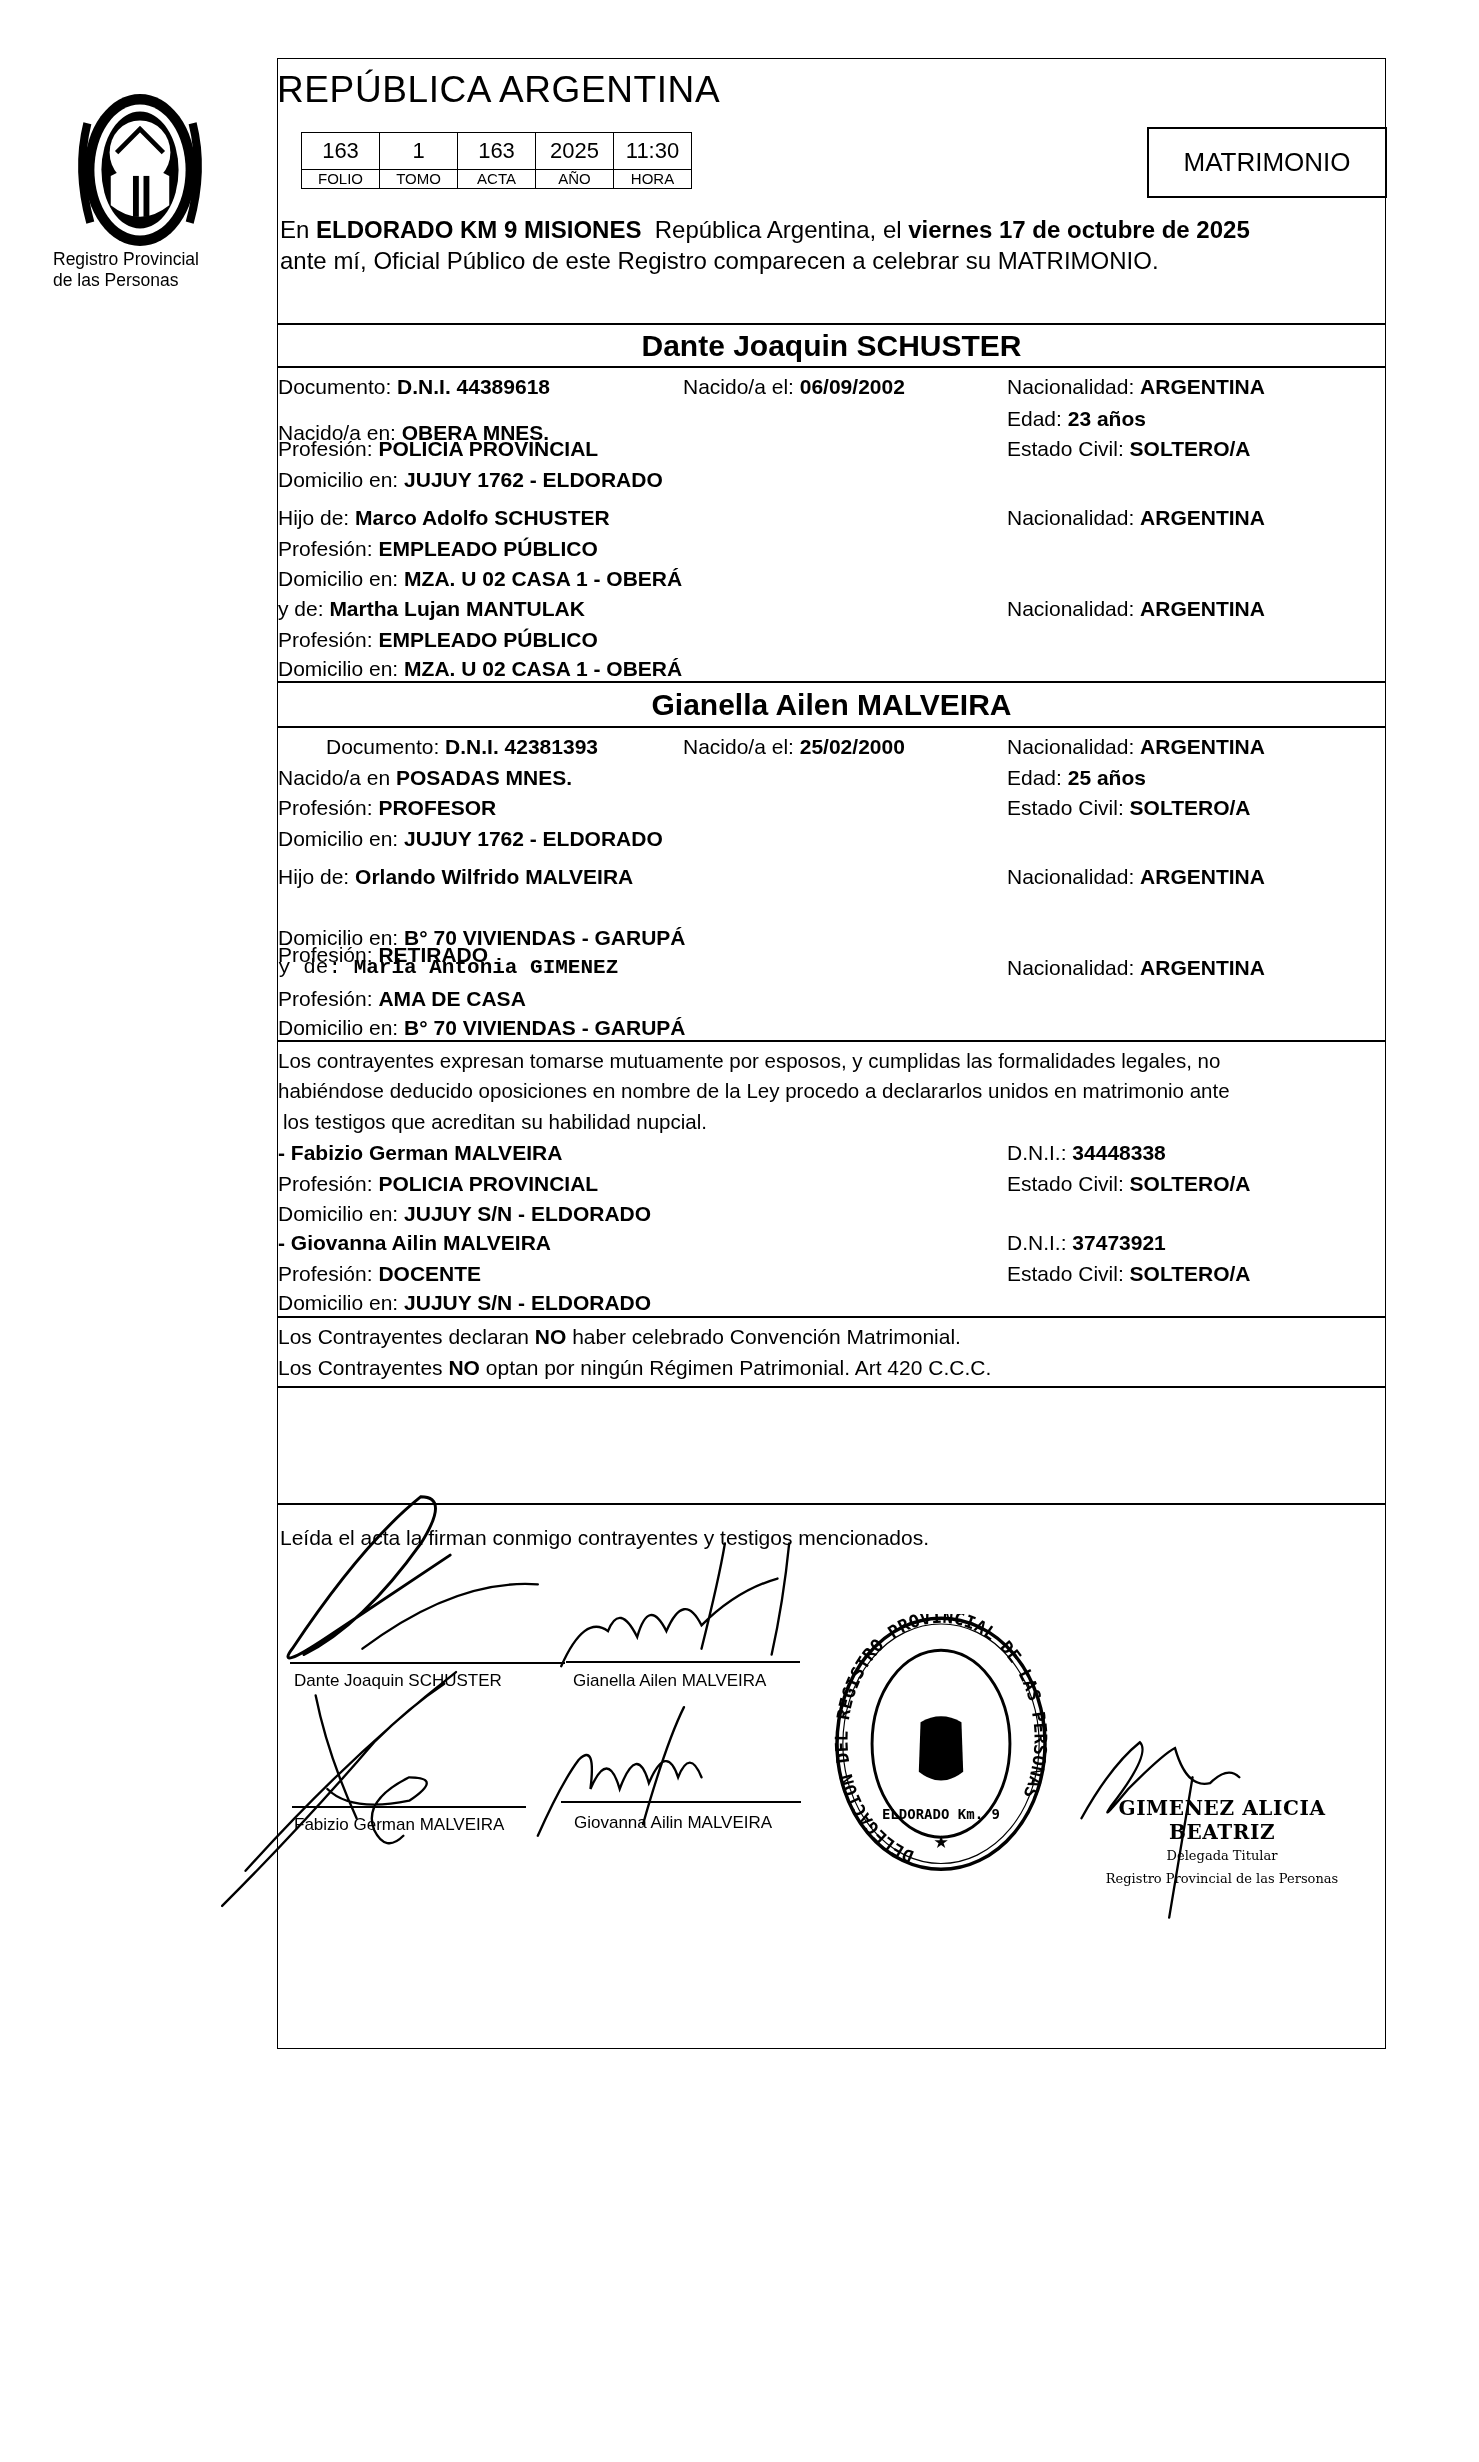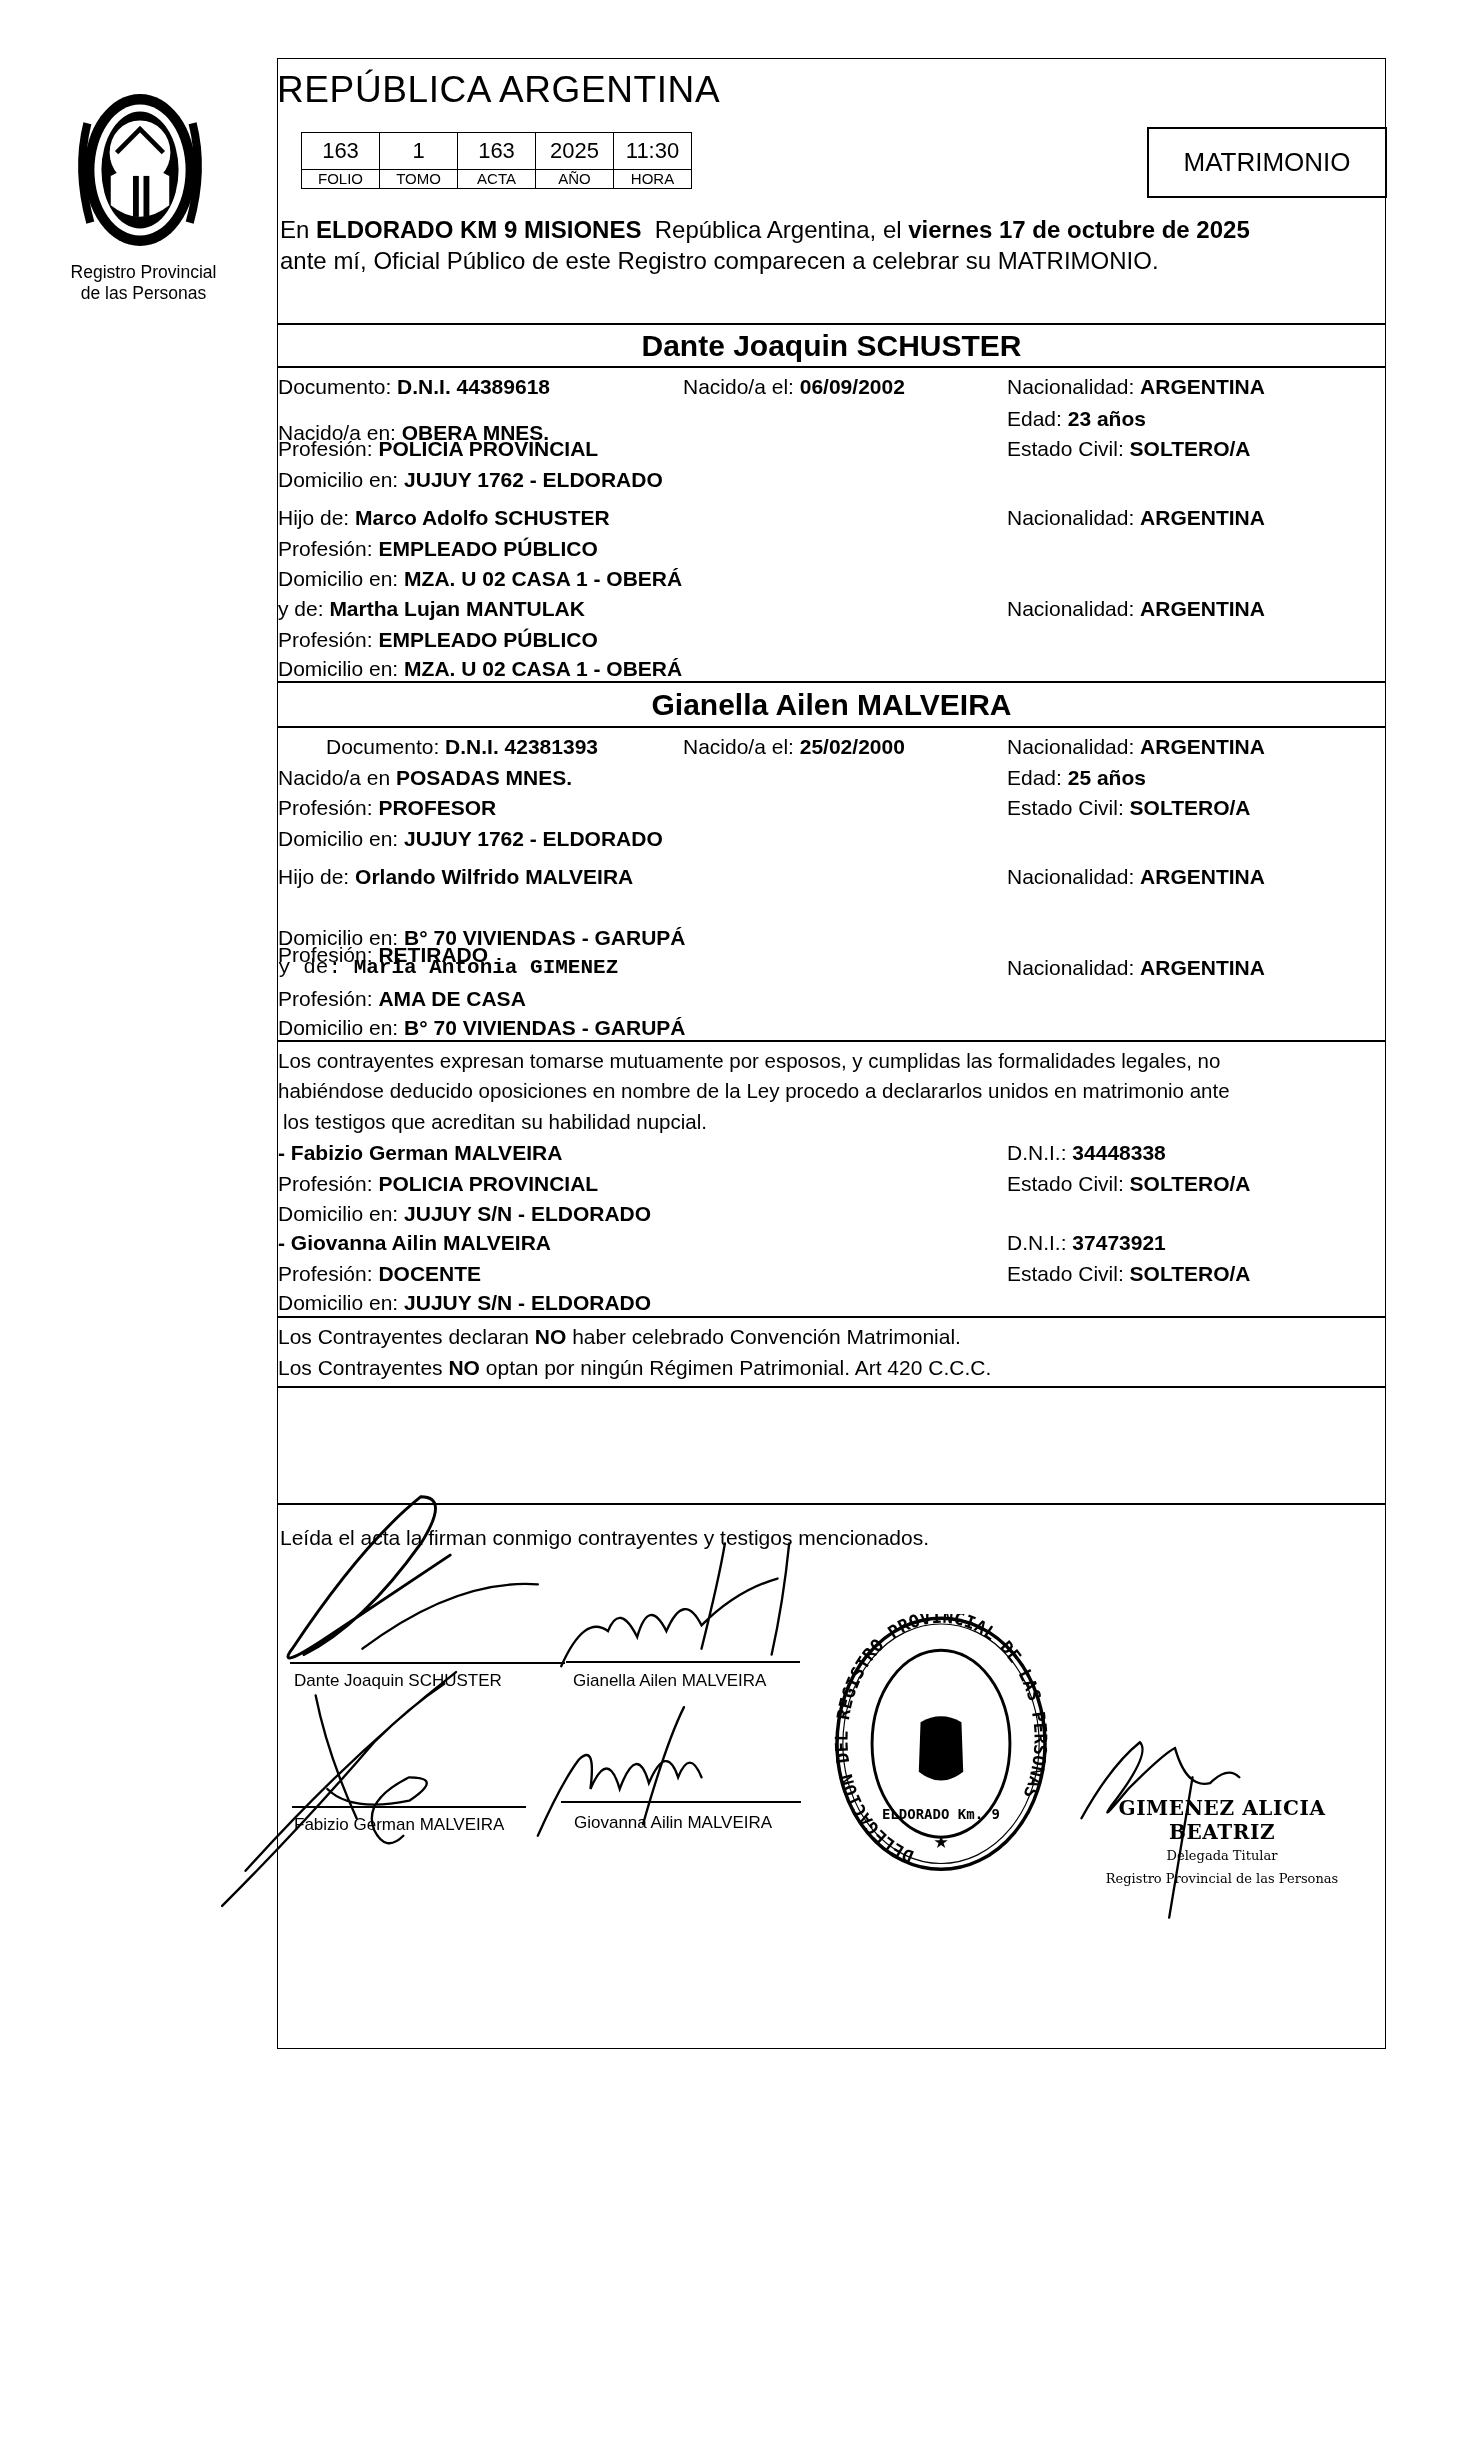--- a/index.html
+++ b/index.html
@@ -1,20 +1,20 @@
 <!DOCTYPE html>
 <html style="font-size:9.4px"><head>
 <meta charset="utf-8">
 <style>
   html, body { margin:0; padding:0; background:#ffffff; }
   body { width:1479px; height:2462px; position:relative; overflow:hidden;
          font-family:"Liberation Sans", sans-serif; color:#000; }
   .abs { position:absolute; }
   .logo { left:64px; top:88px; width:152px; height:193px; }
-  .logo-caption { left:53px; top:262px; width:181px; text-align:center; font-size:17.5px; line-height:21px; }
+  .logo-caption { left:53px; top:249px; width:181px; font-size:17.5px; line-height:21px; }
   .frame { left:277px; top:58px; width:1109px; height:1991px; border:1.8px solid #000; box-sizing:border-box; }
   .hline { position:absolute; left:277px; width:1109px; height:0; border-top:2.9px solid #000; }
   .title { left:277px; width:1109px; top:69px; font-size:37px; letter-spacing:0.6px; }
   table.reg { position:absolute; left:301px; top:132px; border-collapse:collapse; }
   table.reg td { border:1.8px solid #000; text-align:center; width:77px; padding:0; }
   table.reg tr.v td { height:36px; font-size:22px; }
   table.reg tr.l td { height:17.5px; font-size:15px; }
   .typebox { left:1115px; top:127px; width:240px; height:71px; border:2.3px solid #000; box-sizing:border-box;
              display:flex; align-items:center; justify-content:center; font-size:26px;margin-left:32px; }
   .p { font-size:23.4px; line-height:30px; white-space:nowrap; }

